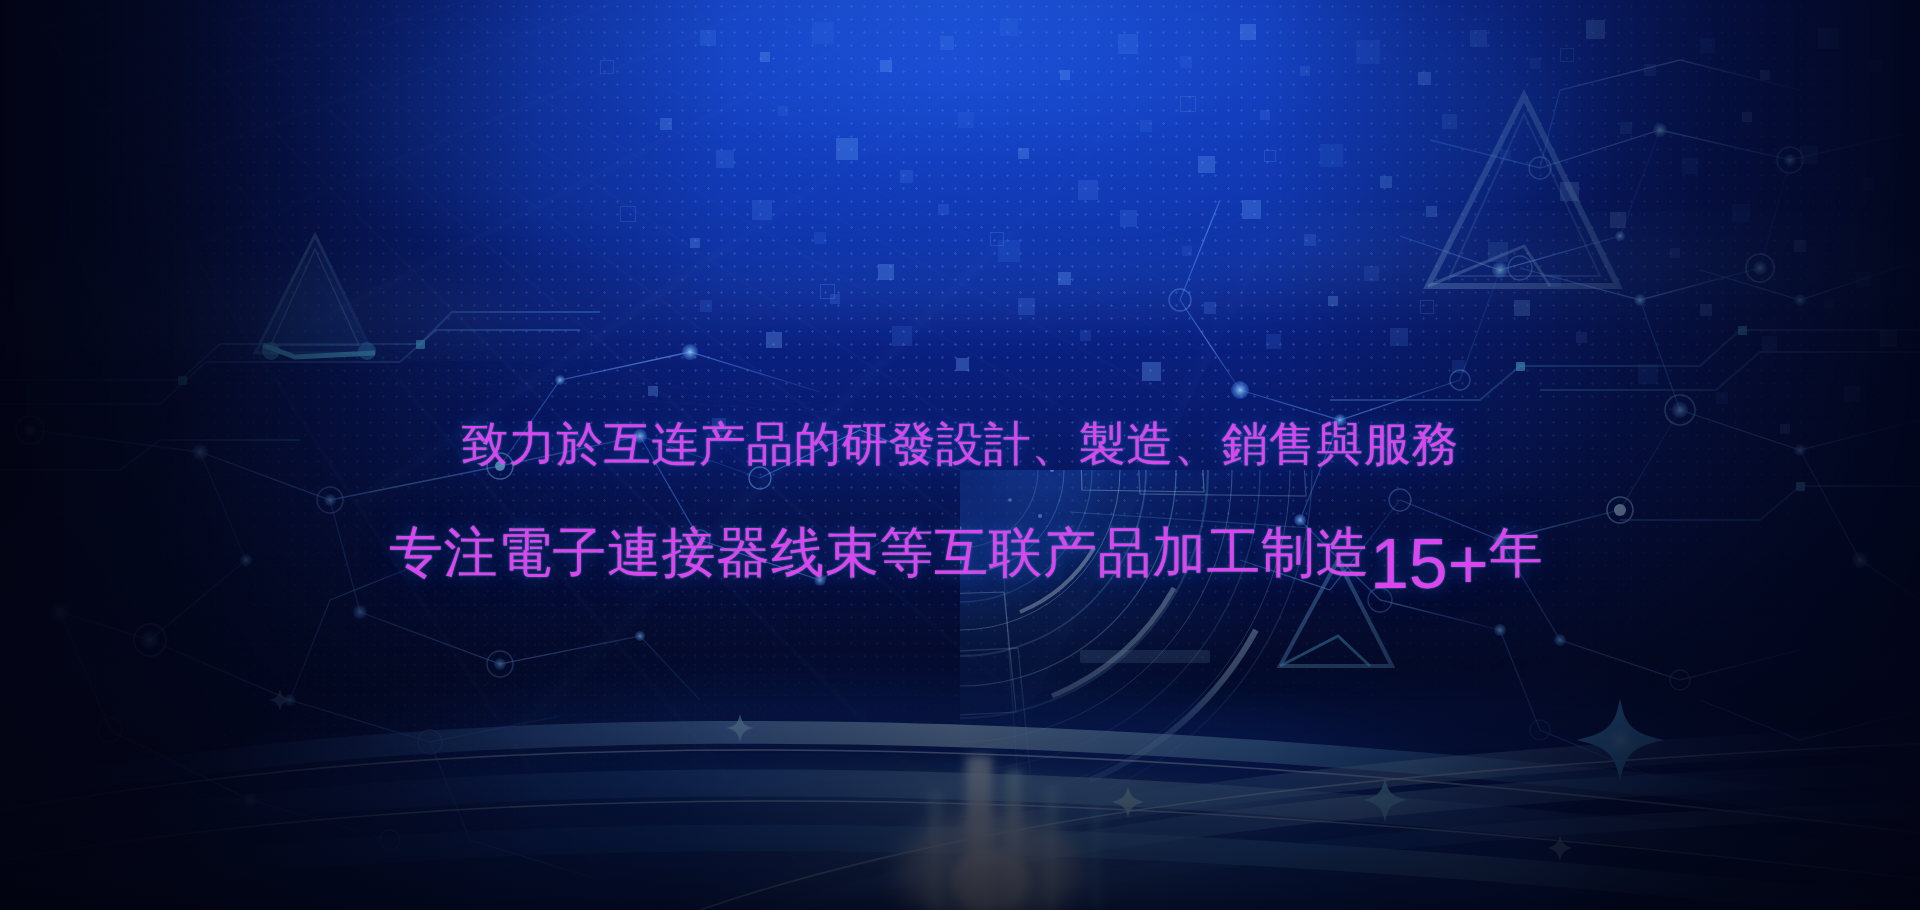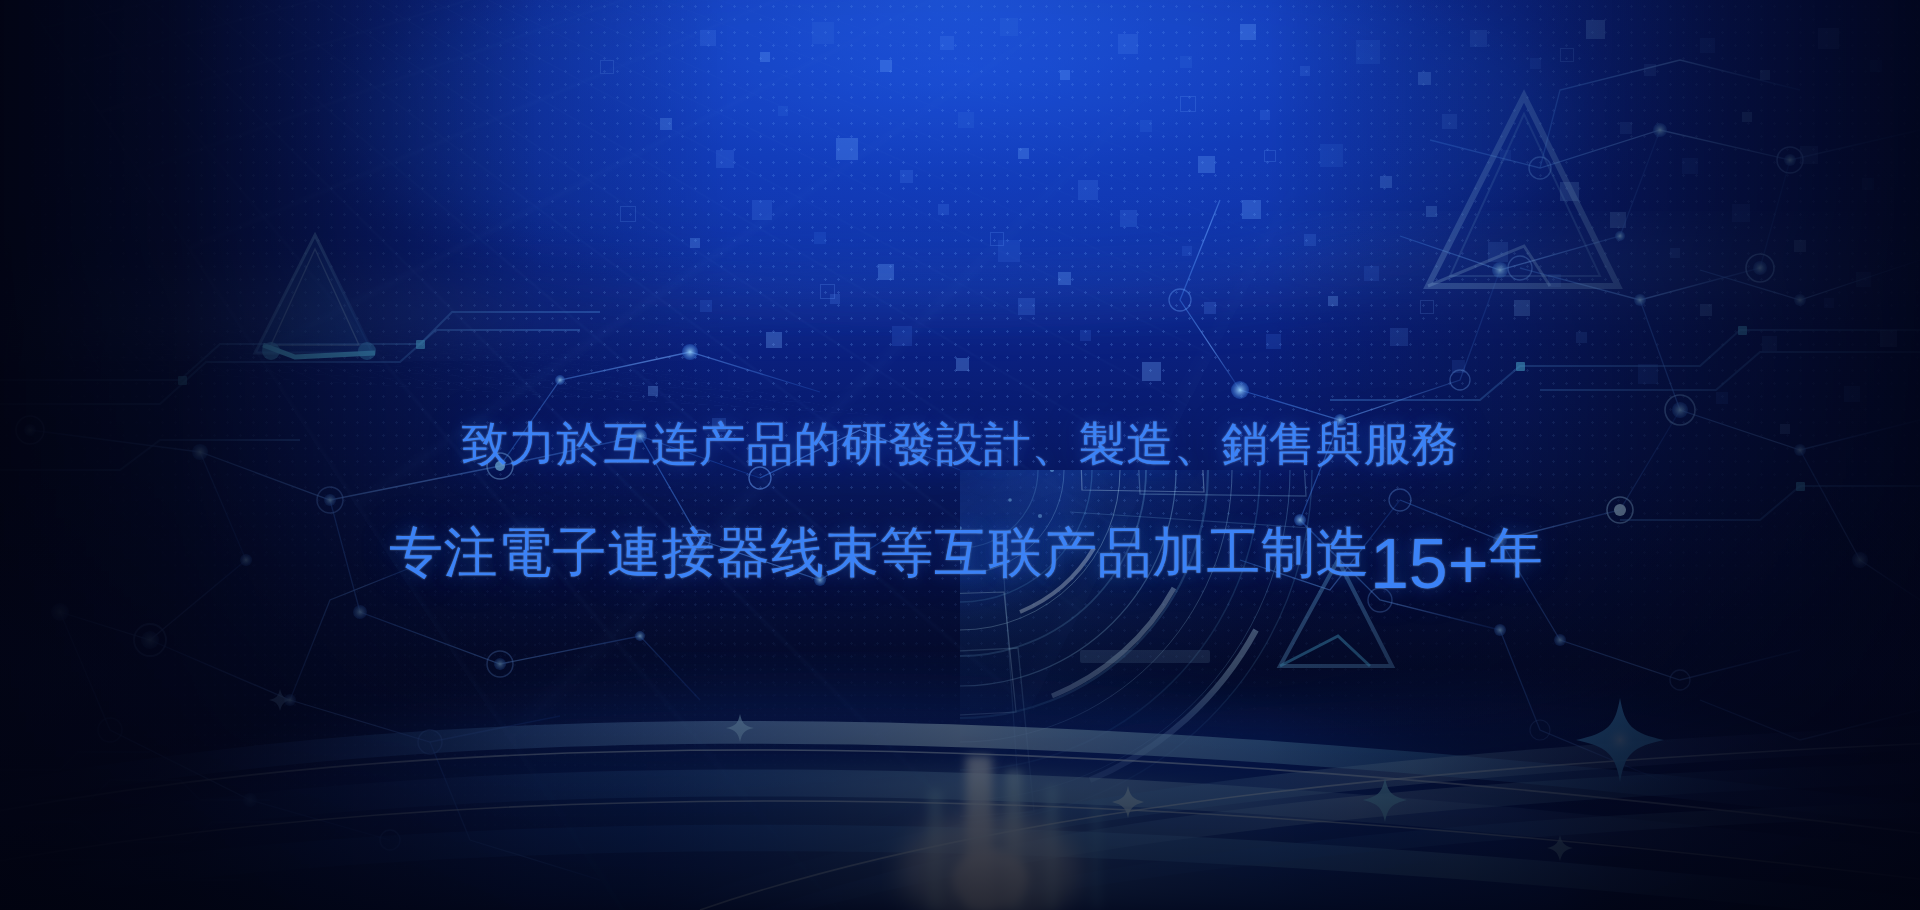--- a/index.html
+++ b/index.html
@@ -90,21 +90,21 @@
 
   
   #copy{
     position:absolute;
     left:0;right:0;
     top:420px;
     text-align:center;
     z-index:40;
   }
   .line{
-    color:#3b82f6;
+    color:#d946ef;
     white-space:nowrap;
     line-height:1.04;
     text-shadow:
       0 0 2px rgba(190,225,255,.5),
       0 0 16px rgba(40,110,225,.42),
       0 0 44px rgba(20,70,190,.3);
   }
   #line1{
     font-size:47px;
     letter-spacing:.5px;

